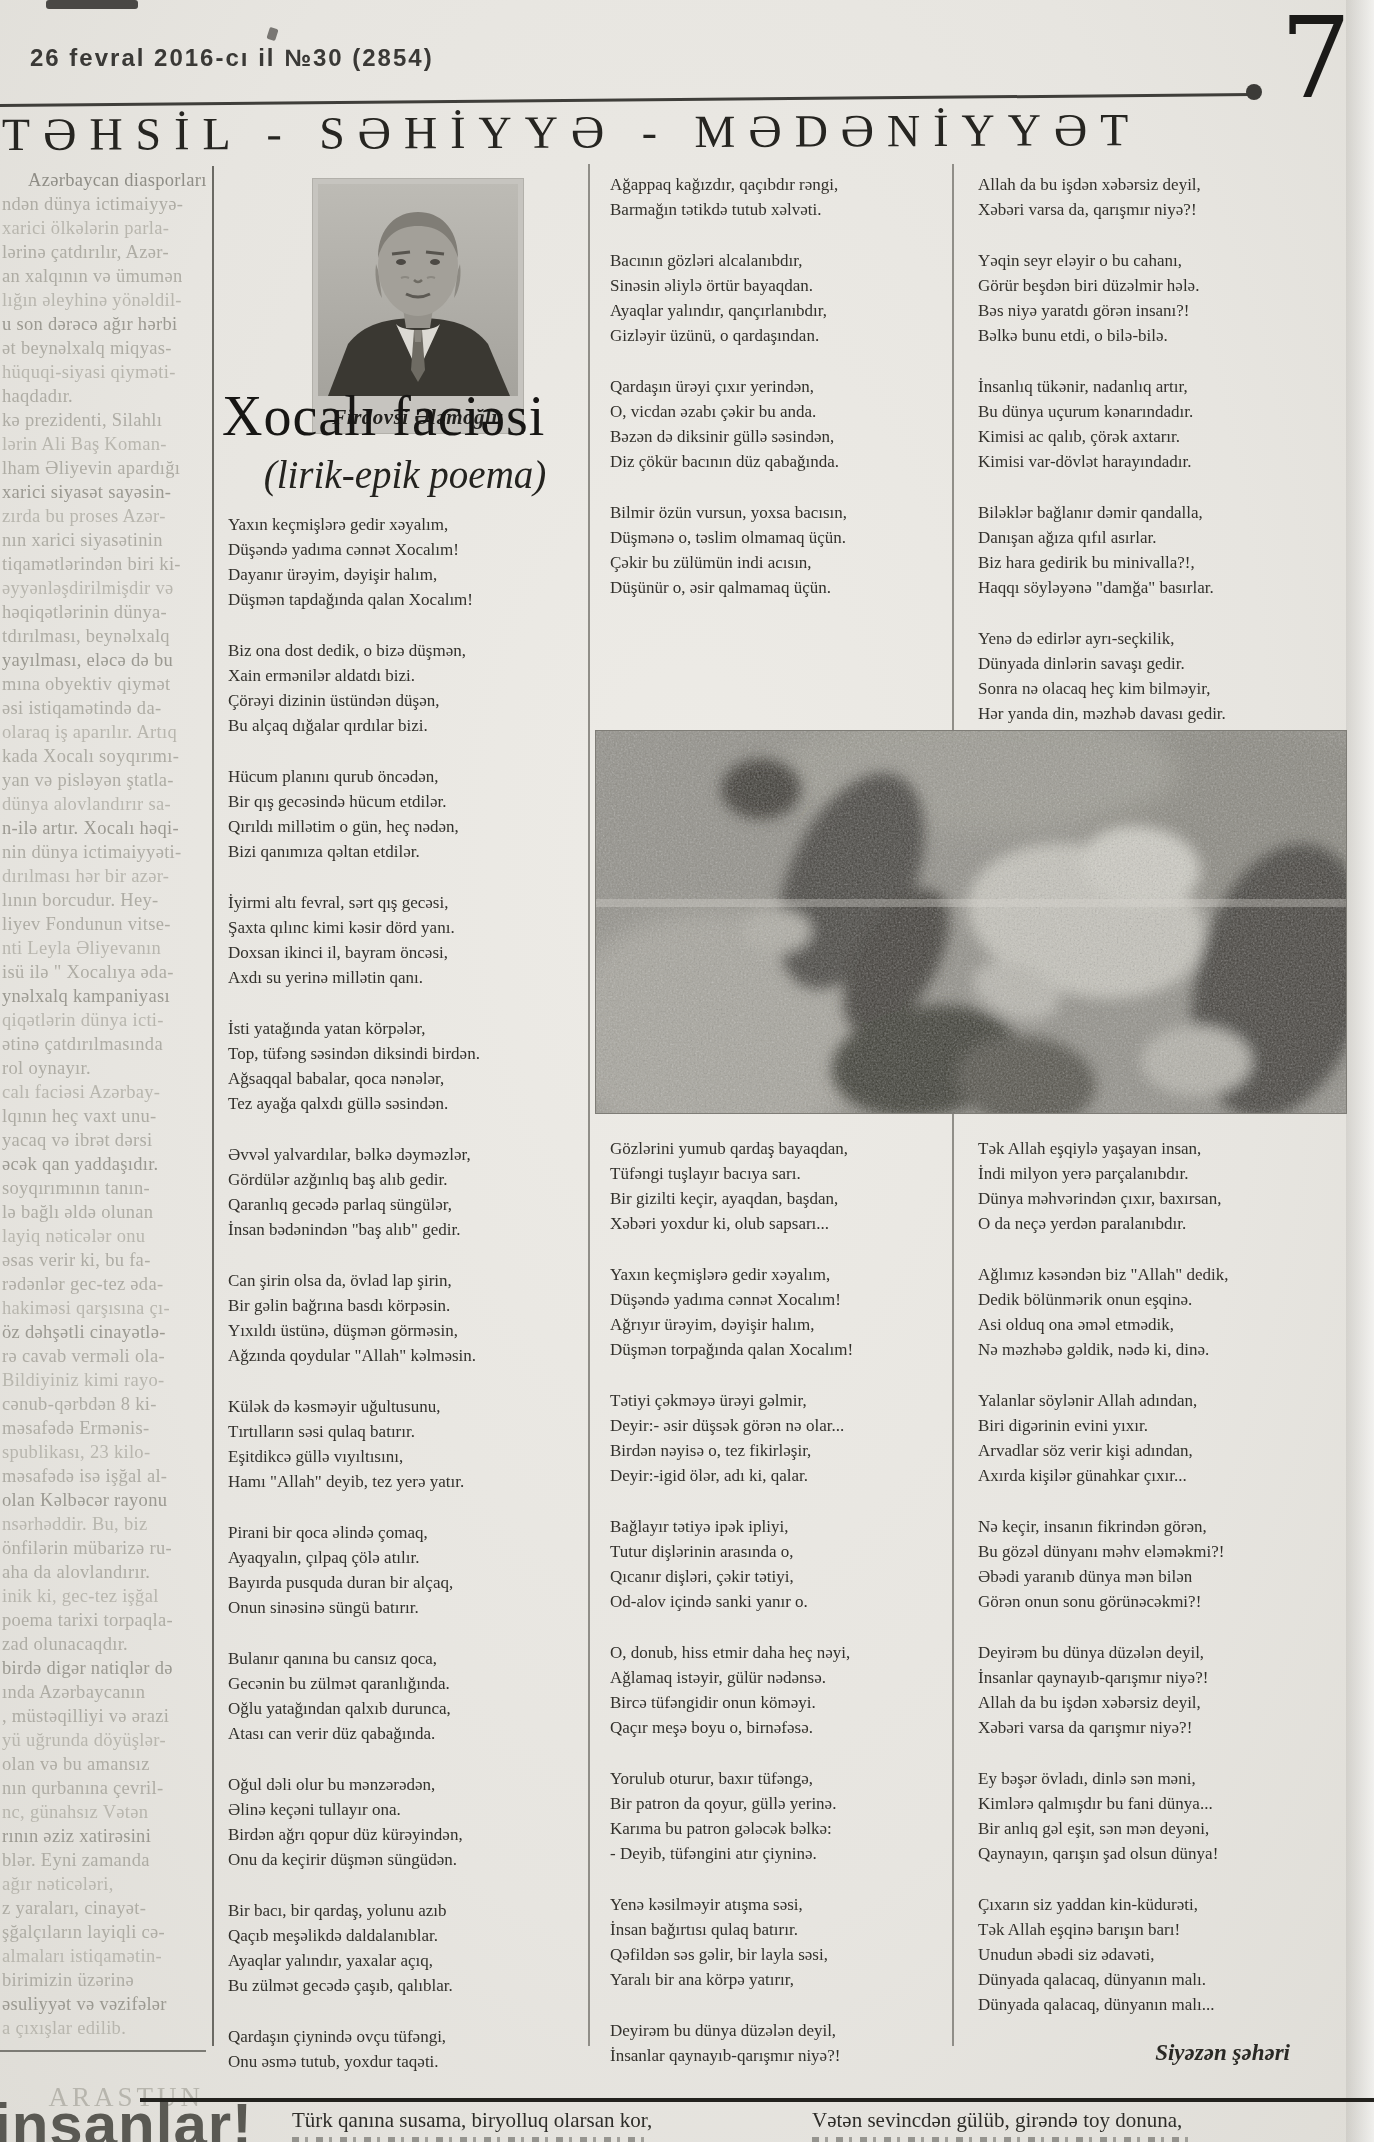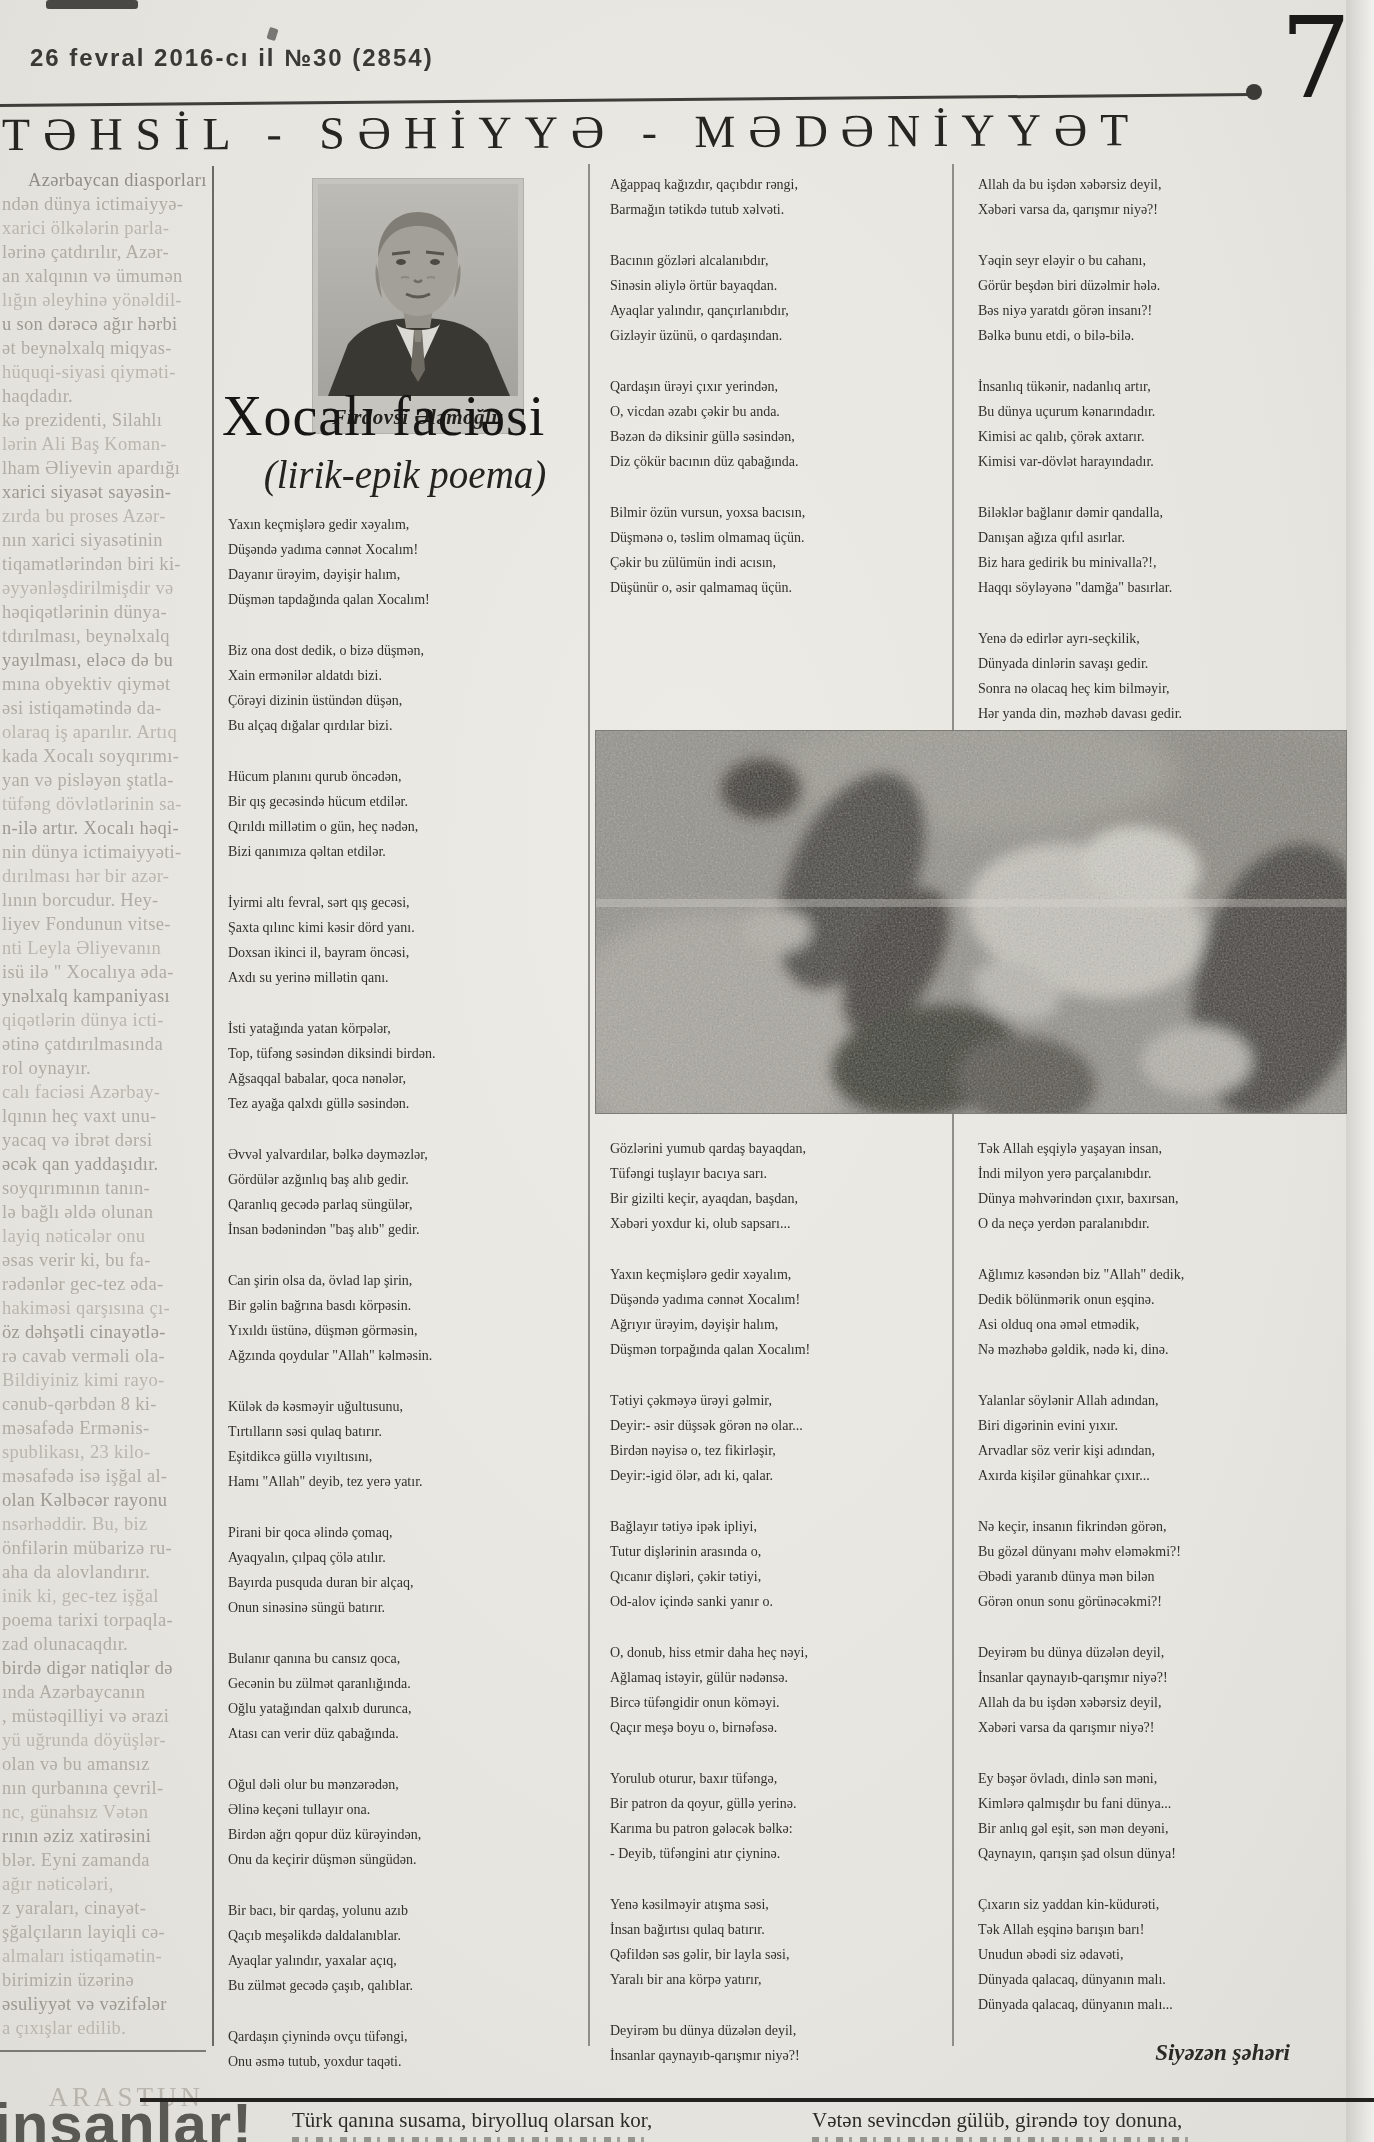--- a/index.html
+++ b/index.html
@@ -73,21 +73,21 @@
   
   .art-title{
     position:absolute;left:222px;top:384px;width:366px;text-align:left;
     font-size:56px;font-weight:normal;color:#171614;letter-spacing:1px;
   }
   .art-subtitle{
     position:absolute;left:222px;top:452px;width:366px;text-align:center;
     font-size:39px;font-style:italic;color:#24231f;
   }
   
-  .pcol{position:absolute;font-size:14px;line-height:25px;color:#33312c;}
+  .pcol{position:absolute;font-size:17px;line-height:25px;color:#33312c;}
   .pcol .stanza{margin-bottom:26px;}
   .pline{white-space:nowrap;}
   #poem-col1{left:228px;top:512px;width:358px;}
   #poem-col2-top{left:610px;top:172px;width:340px;}
   #poem-col2-bottom{left:610px;top:1136px;width:340px;}
   #poem-col3-top{left:978px;top:172px;width:372px;}
   #poem-col3-bottom{left:978px;top:1136px;width:372px;}
   .signature{
     position:absolute;left:990px;top:2040px;width:300px;text-align:right;
     font-size:23px;font-weight:bold;font-style:italic;color:#2a2925;
@@ -153,21 +153,21 @@
       <div class="frag-line">tiqamətlərindən biri ki-</div>
       <div class="frag-line">əyyənləşdirilmişdir və</div>
       <div class="frag-line">həqiqətlərinin dünya-</div>
       <div class="frag-line">tdırılması, beynəlxalq</div>
       <div class="frag-line">yayılması, eləcə də bu</div>
       <div class="frag-line">mına obyektiv qiymət</div>
       <div class="frag-line">əsi istiqamətində da-</div>
       <div class="frag-line">olaraq iş aparılır. Artıq</div>
       <div class="frag-line">kada Xocalı soyqırımı-</div>
       <div class="frag-line">yan və pisləyən ştatla-</div>
-      <div class="frag-line">tüfəng dövlətlərinin sa-</div>
+      <div class="frag-line">dünya alovlandırır sa-</div>
       <div class="frag-line">n-ilə artır. Xocalı həqi-</div>
       <div class="frag-line">nin dünya ictimaiyyəti-</div>
       <div class="frag-line">dırılması hər bir azər-</div>
       <div class="frag-line">lının borcudur. Hey-</div>
       <div class="frag-line">liyev Fondunun vitse-</div>
       <div class="frag-line">nti Leyla Əliyevanın</div>
       <div class="frag-line">isü ilə " Xocalıya əda-</div>
       <div class="frag-line">ynəlxalq kampaniyası</div>
       <div class="frag-line">qiqətlərin dünya icti-</div>
       <div class="frag-line">ətinə çatdırılmasında</div>

